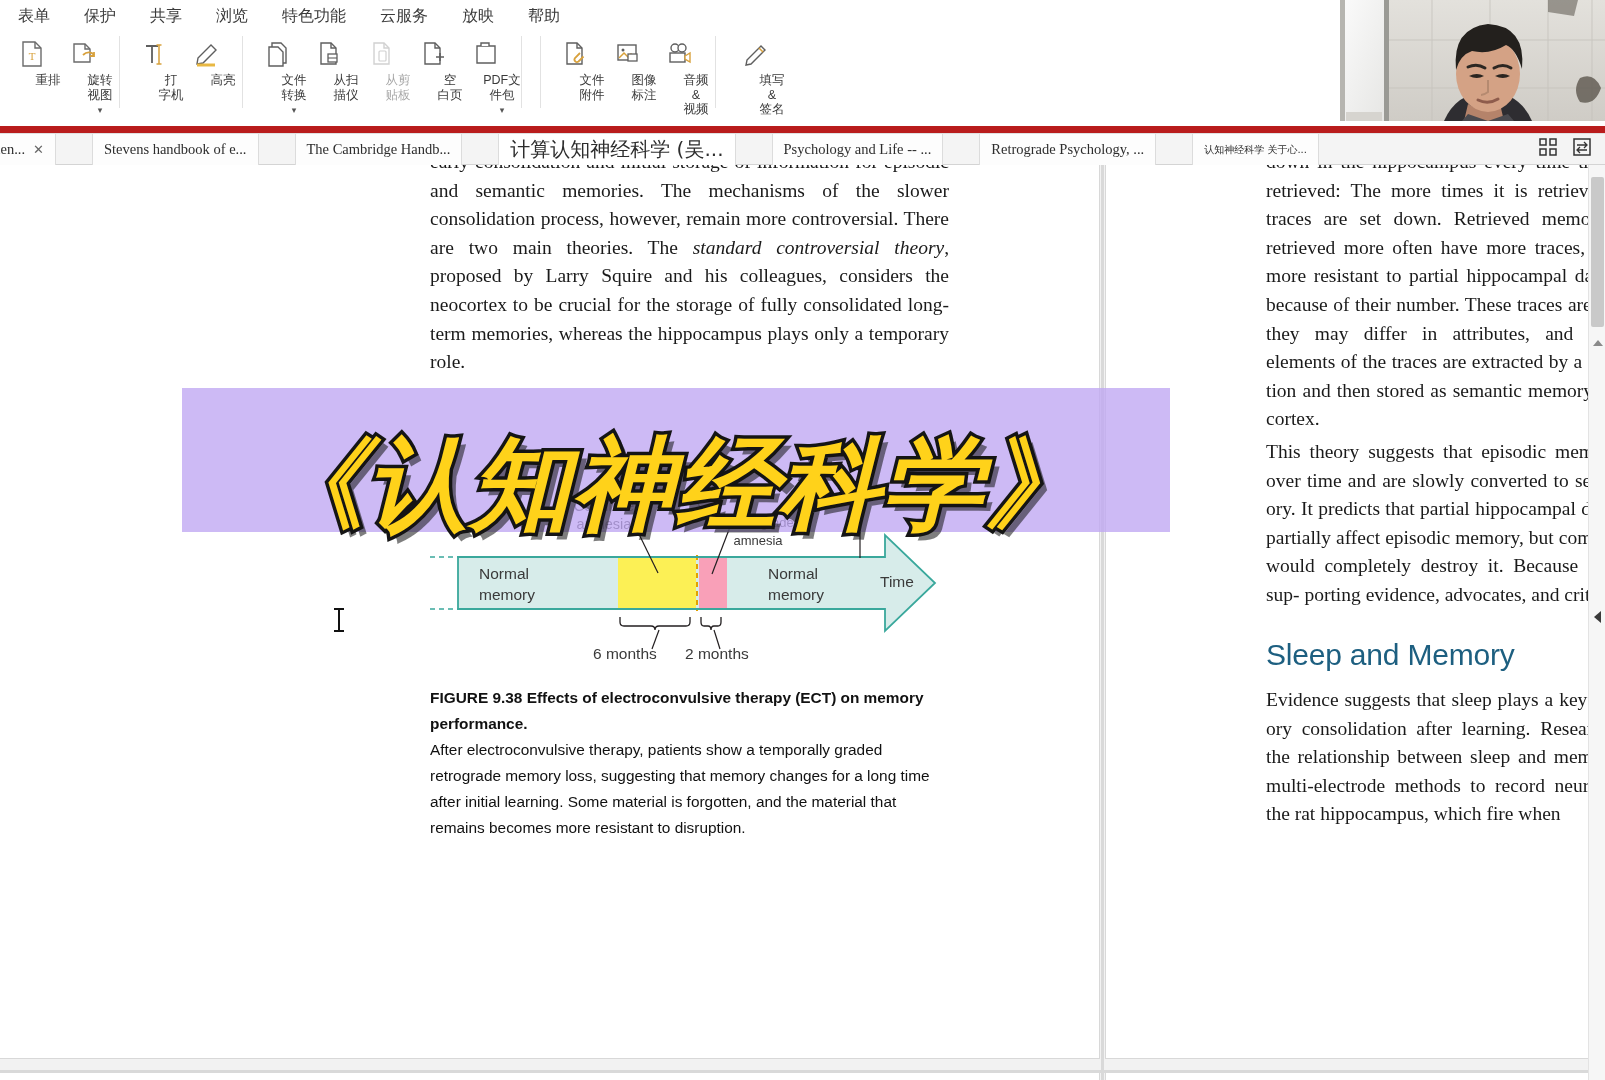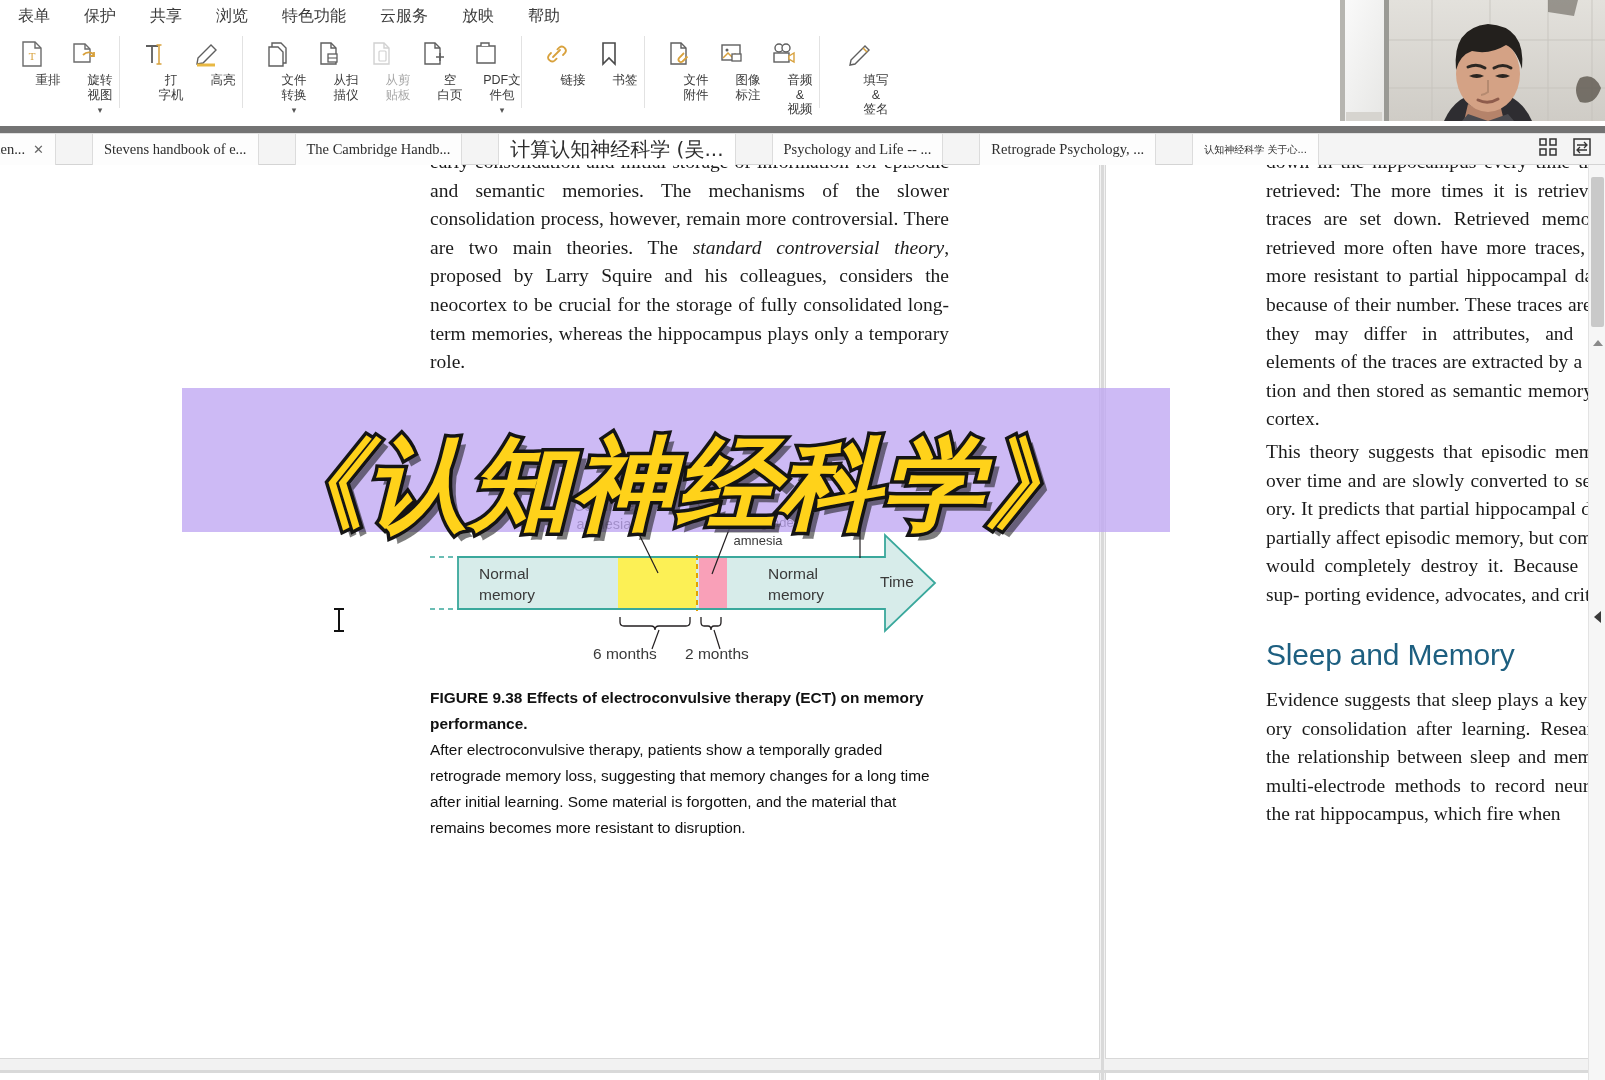--- a/index.html
+++ b/index.html
@@ -4,21 +4,21 @@
 <style>
   * { box-sizing: border-box; }
   html, body {
     margin: 0; padding: 0;
     width: 1605px; height: 1080px;
     overflow: hidden;
     background: #ffffff;
     font-family: "Liberation Sans", sans-serif;
   }
 
-  #app { position: relative; width: 1605px; height: 1080px; overflow: hidden; background: #737373; }
+  #app { position: relative; width: 1605px; height: 1080px; overflow: hidden; background: #b91c1c; }
 
   
   .menubar {
     position: absolute; top: 0; left: 0; width: 1605px; height: 32px;
     background: #ffffff;
     display: flex; align-items: center;
     padding-left: 18px;
     z-index: 5;
   }
   .menu-item {
@@ -293,38 +293,20 @@
               <path d="M4 6h18v17H4z" fill="#fff" stroke="#5f5f5f" stroke-width="1.4"></path>
               <path d="M8 6V3h8v3" fill="#fff" stroke="#5f5f5f" stroke-width="1.4"></path>
             </svg>
         </span>
         <span class="rib-label">PDF文</span>
         <span class="rib-label"><span>件包</span><span class="caret">▾</span></span>
       </div>
     </div>
     <div class="rib-sep"></div>
 
-    <div class="rib-group">
-      <div class="rib-btn">
-        <span class="rib-icon">
-          <svg width="28" height="28" viewBox="0 0 28 28">
-              <path d="M10 17l7-7M8 13l-2 2a4 4 0 005.6 5.6l2-2M20 15l2-2a4 4 0 00-5.6-5.6l-2 2" fill="none" stroke="#d8a13c" stroke-width="1.8" stroke-linecap="round"></path>
-            </svg>
-        </span>
-        <span class="rib-label">链接</span>
-      </div>
-      <div class="rib-btn">
-        <span class="rib-icon">
-          <svg width="26" height="28" viewBox="0 0 26 28">
-              <path d="M7 3h12v21l-6-6-6 6z" fill="#fff" stroke="#4a4a4a" stroke-width="1.6"></path>
-            </svg>
-        </span>
-        <span class="rib-label">书签</span>
-      </div>
-    </div>
     <div class="rib-sep"></div>
 
     <div class="rib-group">
       <div class="rib-btn">
         <span class="rib-icon">
           <svg width="26" height="28" viewBox="0 0 26 28">
               <path d="M4 3h10l5 5v16H4z" fill="#fff" stroke="#5f5f5f" stroke-width="1.4"></path>
               <path d="M14 3v5h5" fill="none" stroke="#5f5f5f" stroke-width="1.4"></path>
               <path d="M17 13l-5 5a2.5 2.5 0 003.5 3.5l5-5" fill="none" stroke="#d8a13c" stroke-width="1.8"></path>
             </svg>

